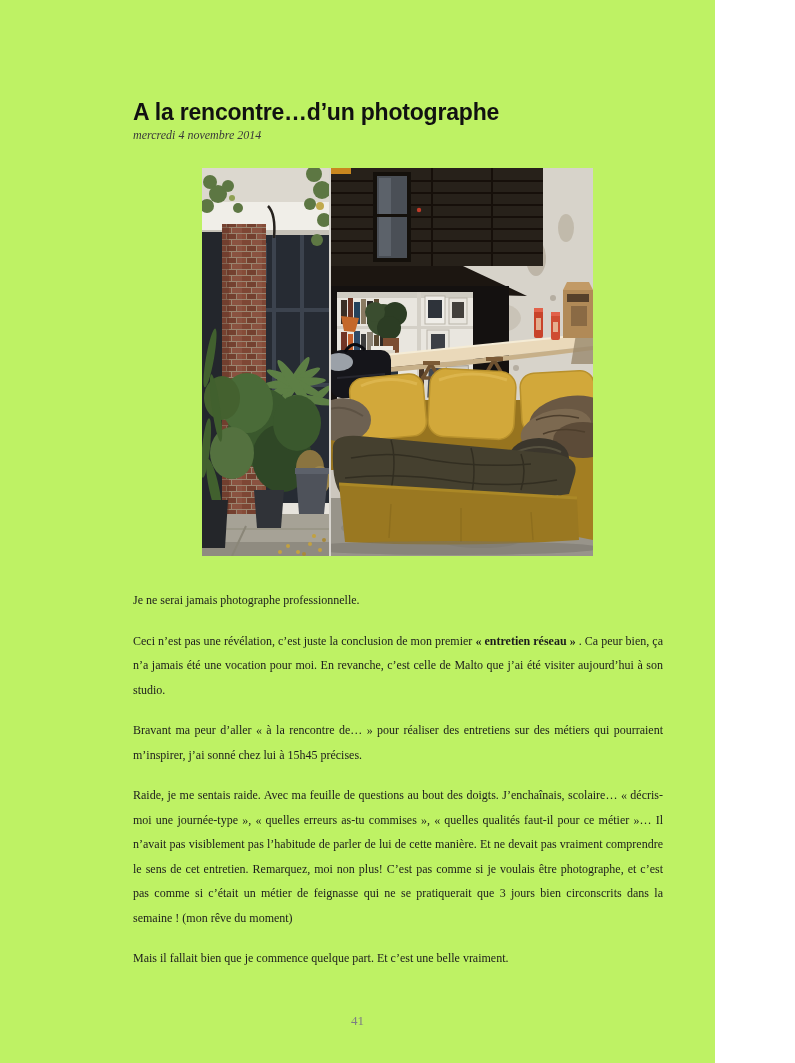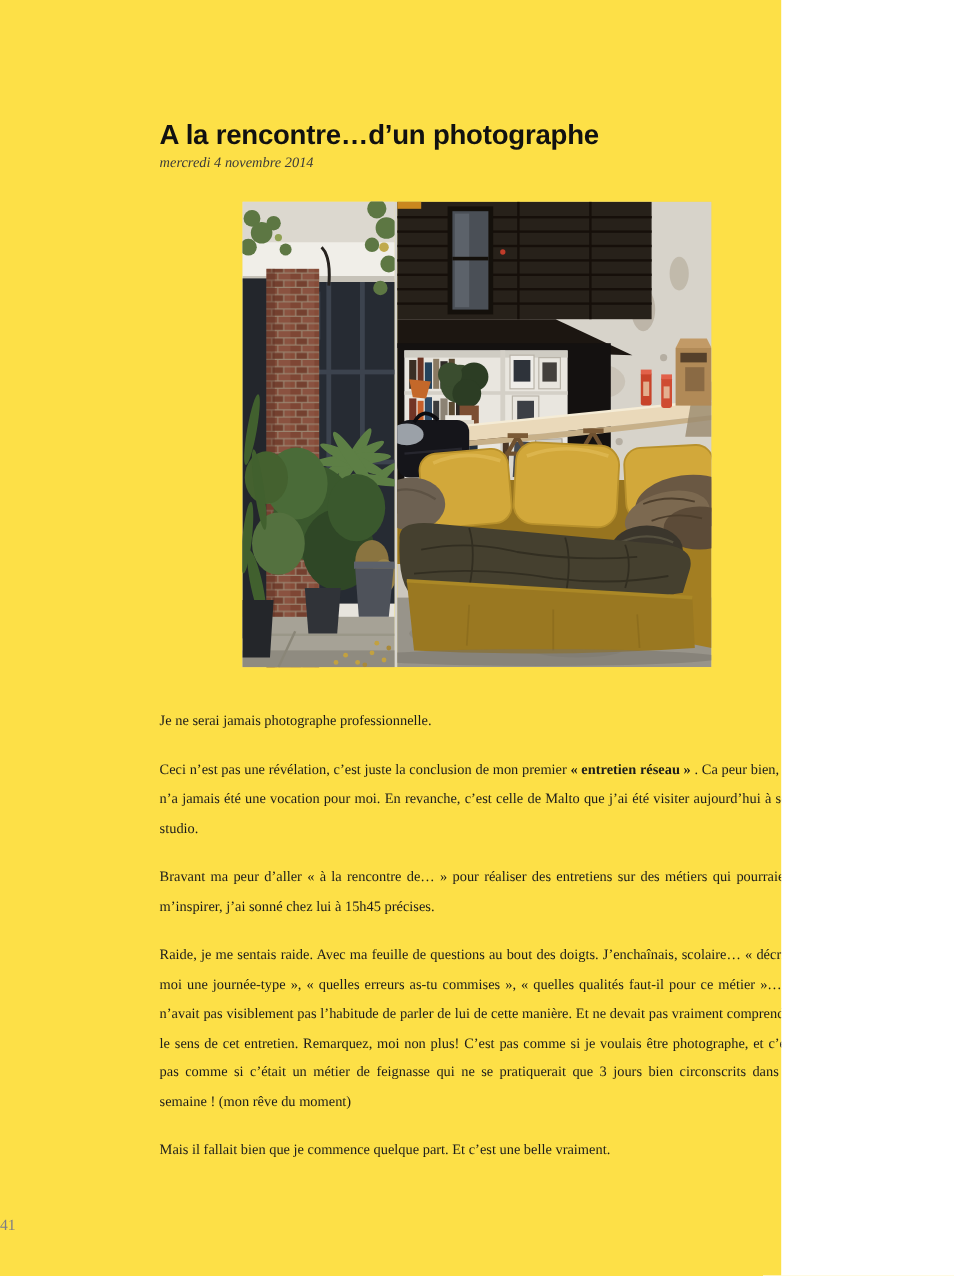--- a/index.html
+++ b/index.html
@@ -1,19 +1,19 @@
 <!DOCTYPE html>
 <html><head>
 <meta charset="utf-8">
 <style>
   html,body{margin:0;padding:0;background:#ffffff;}
   .page{
     position:relative;
-    width:651px;height:1063px;
-    background:#fde047;
+    width:715px;height:1063px;
+    background:#bef264;
     overflow:hidden;
     font-family:"Liberation Serif","DejaVu Serif",serif;
     color:#1c1c1c;
   }
   .content{
     position:absolute;
     left:133px;top:0;
     width:530px;
   }
   .title{
@@ -42,21 +42,21 @@
     margin:0 0 16px 0;
     font-size:12px;
     line-height:24.5px;
     text-align:justify;
   }
   .body-text p b{font-weight:700;}
   .pagenum{
     position:absolute;
     left:0;right:0;
     top:1013px;
-    text-align:left;
+    text-align:center;
     font-size:13px;
     color:#7d7d84;
   }
 </style>
 </head>
 <body>
 
 <div class="page">
   <div class="content">
 

